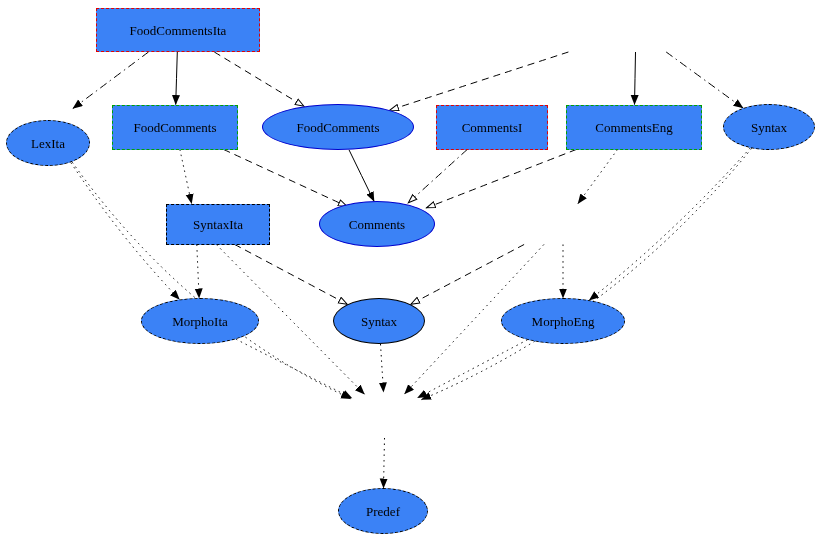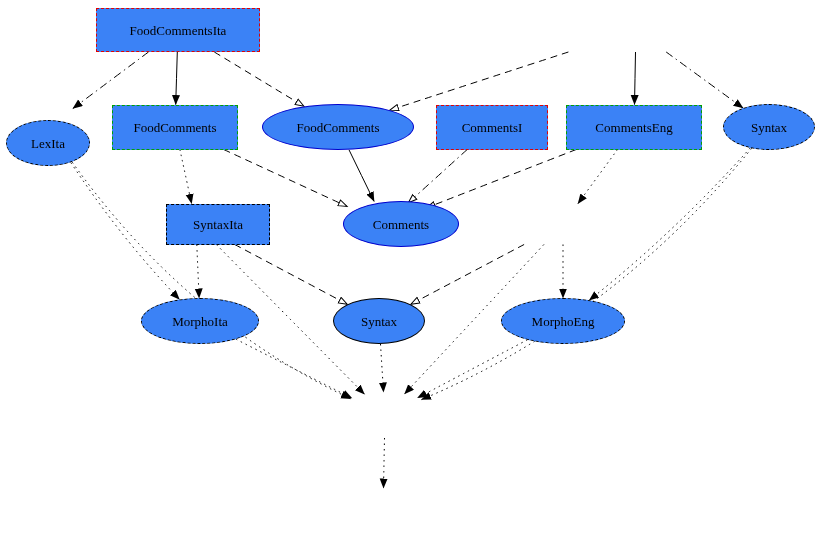--- a/index.html
+++ b/index.html
@@ -100,26 +100,29 @@
       </div>
       <div class="node box" style="left: 566px; top: 104.5px; width: 136px; height: 45px; border-color: rgb(0, 160, 0); border-style: dashed;">
         <span>CommentsEng</span>
       </div>
       <div class="node ellipse" style="left: 723px; top: 104px; width: 92px; height: 46px; border-color: rgb(0, 0, 0); border-style: dashed;">
         <span>Syntax</span>
       </div>
       <div class="node box" style="left: 144px; top: 203.5px; width: 104px; height: 41px; border-color: rgb(0, 0, 0); border-style: dashed; margin-left: 22px;">
         <span>SyntaxIta</span>
       </div>
-      <div class="node ellipse" style="left: 343px; top: 201px; width: 116px; height: 46px; border-color: rgb(0, 0, 204); border-style: solid;">
+      <div class="node ellipse" style="left: 319px; top: 201px; width: 116px; height: 46px; border-color: rgb(0, 0, 204); border-style: solid;">
         <span>Comments</span>
       </div>
       <div class="node ellipse" style="left: 141px; top: 298px; width: 118px; height: 46px; border-color: rgb(0, 0, 0); border-style: dashed;">
         <span>MorphoIta</span>
       </div>
       <div class="node ellipse" style="left: 333px; top: 298px; width: 92px; height: 46px; border-color: rgb(0, 0, 0); border-style: solid;">
         <span>Syntax</span>
       </div>
       <div class="node ellipse" style="left: 501px; top: 298px; width: 124px; height: 46px; border-color: rgb(0, 0, 0); border-style: dashed; font-family: Liberation Serif, serif;">
         <span>MorphoEng</span>
       </div>
+      <div class="node ellipse" style="left: 338px; top: 488px; width: 90px; height: 46px; border-color: rgb(0, 0, 0); border-style: dashed;">
+        <span>Predef</span>
+      </div>
     </div>
 </div>
 
 </body></html>

